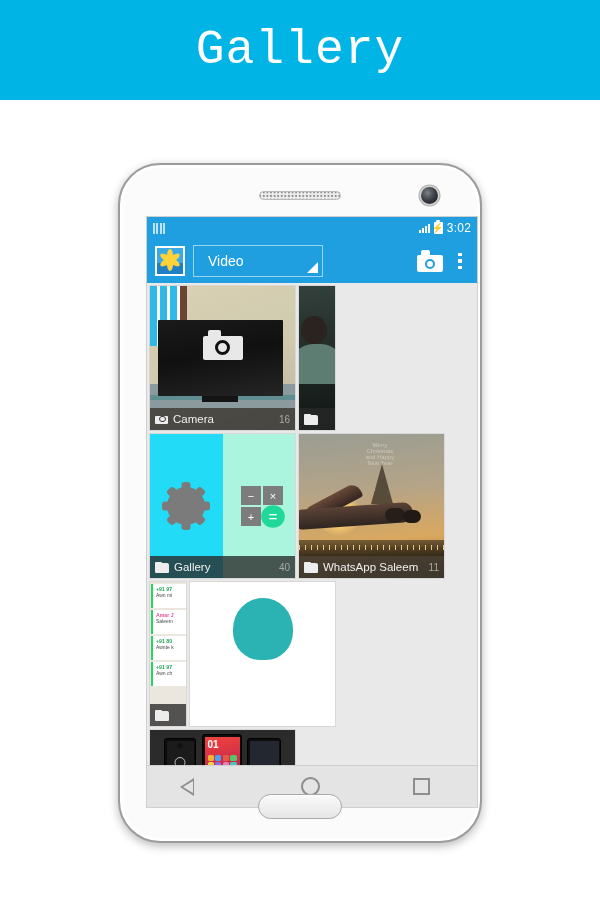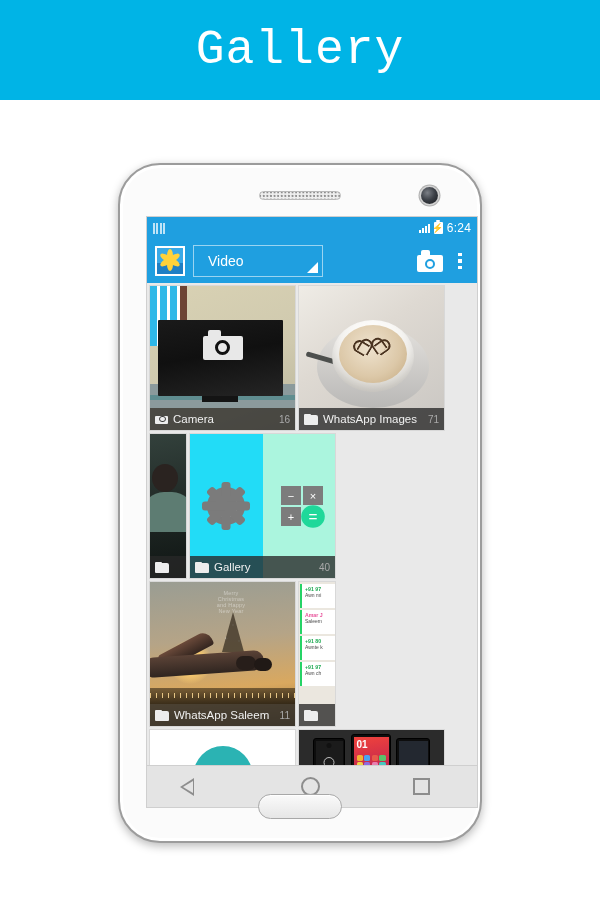--- a/index.html
+++ b/index.html
@@ -447,21 +447,21 @@
         <div class="sb-right">
           <span class="sig">
             <i></i>
               <i></i>
               <i></i>
               <i></i>
           </span>
           <span class="batt">
             <span class="bolt">⚡</span>
           </span>
-          <span class="clock">6:24</span>
+          <span class="clock">3:02</span>
         </div>
       </div>
 
       <div class="appbar">
         <div class="app-icon">
           <div class="flower">
             <span class="petal" style="transform:translate(-50%,-100%) rotate(0deg)"></span>
             <span class="petal" style="transform:translate(-50%,-100%) rotate(60deg)"></span>
             <span class="petal" style="transform:translate(-50%,-100%) rotate(120deg)"></span>
             <span class="petal" style="transform:translate(-50%,-100%) rotate(180deg)"></span>
@@ -503,36 +503,20 @@
                 <span class="l"></span>
             </span>
           </div>
           <div class="tile-label">
             <span class="camlabel-ico"></span>
             <span class="tl-text">Camera</span>
             <span class="tl-count">16</span>
           </div>
         </div>
 
-        <div class="tile">
-          <div class="tile-art art-coffee">
-            <span class="saucer"></span>
-              <span class="spoon-h"></span>
-              <span class="spoon-b"></span>
-            <span class="cup"></span>
-              <span class="foam"></span>
-            <span class="heart h1"></span>
-              <span class="heart h2"></span>
-          </div>
-          <div class="tile-label">
-            <span class="folder-ico"></span>
-            <span class="tl-text">WhatsApp Images</span>
-            <span class="tl-count">71</span>
-          </div>
-        </div>
 
         <div class="tile partial">
           <div class="tile-art art-person">
             <span class="head"></span>
               <span class="shoulder"></span>
           </div>
           <div class="tile-label">
             <span class="folder-ico"></span>
             <span class="tl-text"></span>
           </div>

